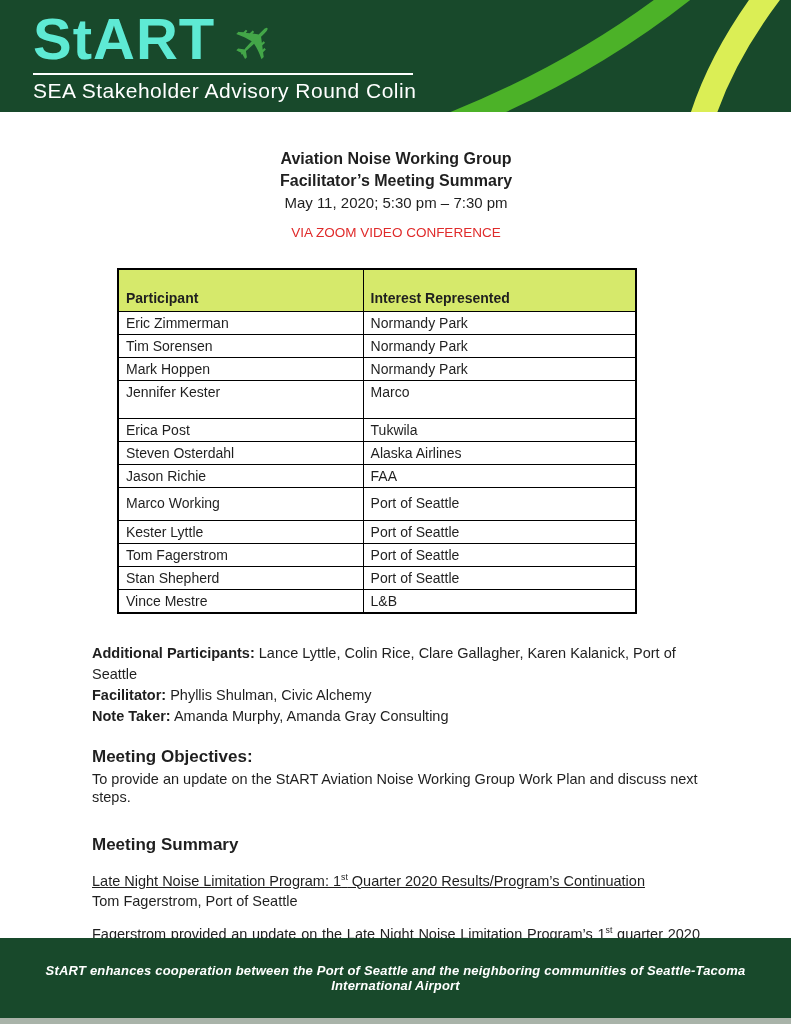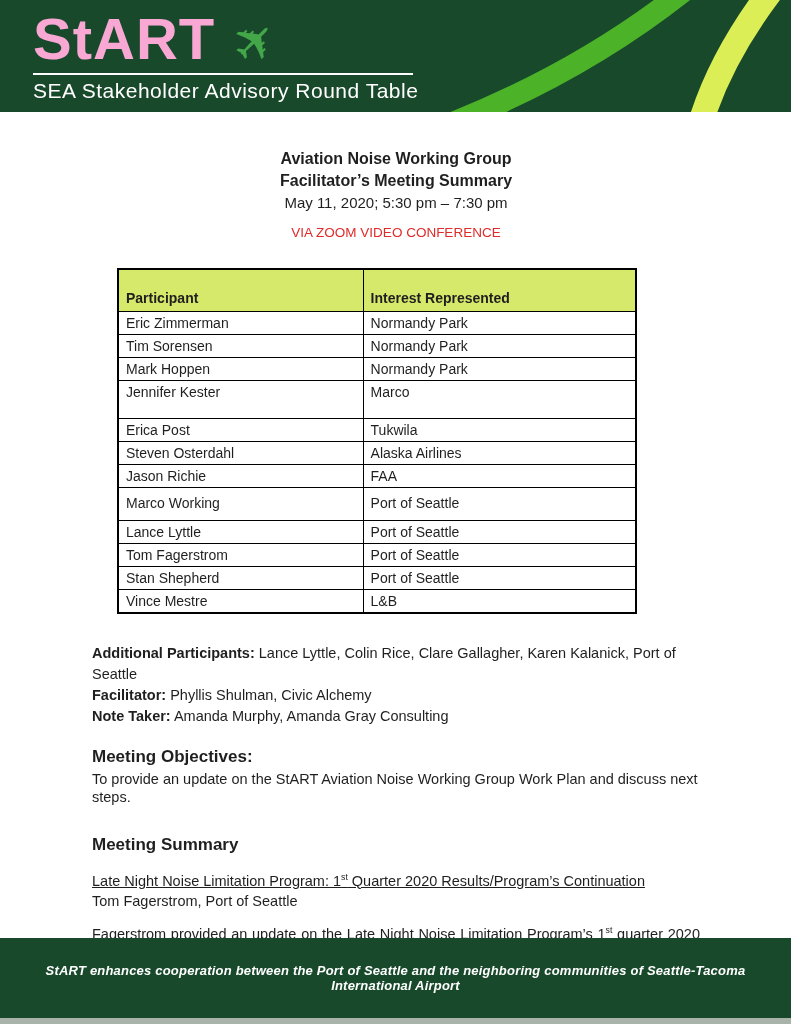--- a/index.html
+++ b/index.html
@@ -11,21 +11,21 @@
   }
 
   
   .header {
     position:relative; height:112px; background:#18492b; overflow:hidden;
   }
   .curves { position:absolute; top:0; left:0; width:791px; height:112px; }
   .logo-block { position:absolute; left:33px; top:8px; z-index:2; }
   .logo-row { display:flex; align-items:flex-start; }
   .logo-text {
-    color:#f9a8d4; font-size:58px; font-weight:bold; line-height:62px; letter-spacing:1px;
+    color:#5eead4; font-size:58px; font-weight:bold; line-height:62px; letter-spacing:1px;
   }
   .plane {
     display:inline-block; color:#43a648; font-size:52px; line-height:52px;
     transform:rotate(-45deg); margin-left:18px; margin-top:8px;
   }
   .logo-divider { width:380px; height:2px; background:#ffffff; margin-top:3px; }
   .logo-subtitle { color:#ffffff; font-size:21px; letter-spacing:.5px; margin-top:4px; }
 
   
   .main { padding:0 91px 0 92px; }
@@ -87,21 +87,21 @@
     <svg class="curves" viewBox="0 0 791 112" preserveAspectRatio="none">
       <path d="M 695 -18 Q 585 72 440 128" fill="none" stroke="#4cb228" stroke-width="22"></path>
       <path d="M 778 -18 Q 718 58 698 132" fill="none" stroke="#dbee55" stroke-width="25"></path>
     </svg>
     <div class="logo-block">
       <div class="logo-row">
         <span class="logo-text">StART</span>
         <span class="plane">✈</span>
       </div>
       <div class="logo-divider"></div>
-      <div class="logo-subtitle">SEA Stakeholder Advisory Round Table</div>
+      <div class="logo-subtitle">SEA Stakeholder Advisory Round Colin</div>
     </div>
   </div>
 
   <div class="main">
 
     <div class="title-block">
       <div class="title-line-bold">Aviation Noise Working Group</div>
       <div class="title-line-bold">Facilitator’s Meeting Summary</div>
       <div class="title-date">May 11, 2020; 5:30 pm – 7:30 pm</div>
       <div class="title-conference" id="conference-line" style="color: rgb(224, 43, 43);">VIA ZOOM VIDEO CONFERENCE</div>
@@ -145,21 +145,21 @@
           </tr>
           <tr>
             <td>Jason Richie</td>
             <td>FAA</td>
           </tr>
           <tr class="mid">
             <td>Marco Working</td>
             <td>Port of Seattle</td>
           </tr>
           <tr>
-            <td>Lance Lyttle</td>
+            <td>Kester Lyttle</td>
             <td>Port of Seattle</td>
           </tr>
           <tr>
             <td>Tom Fagerstrom</td>
             <td>Port of Seattle</td>
           </tr>
           <tr>
             <td>Stan Shepherd</td>
             <td>Port of Seattle</td>
           </tr>

